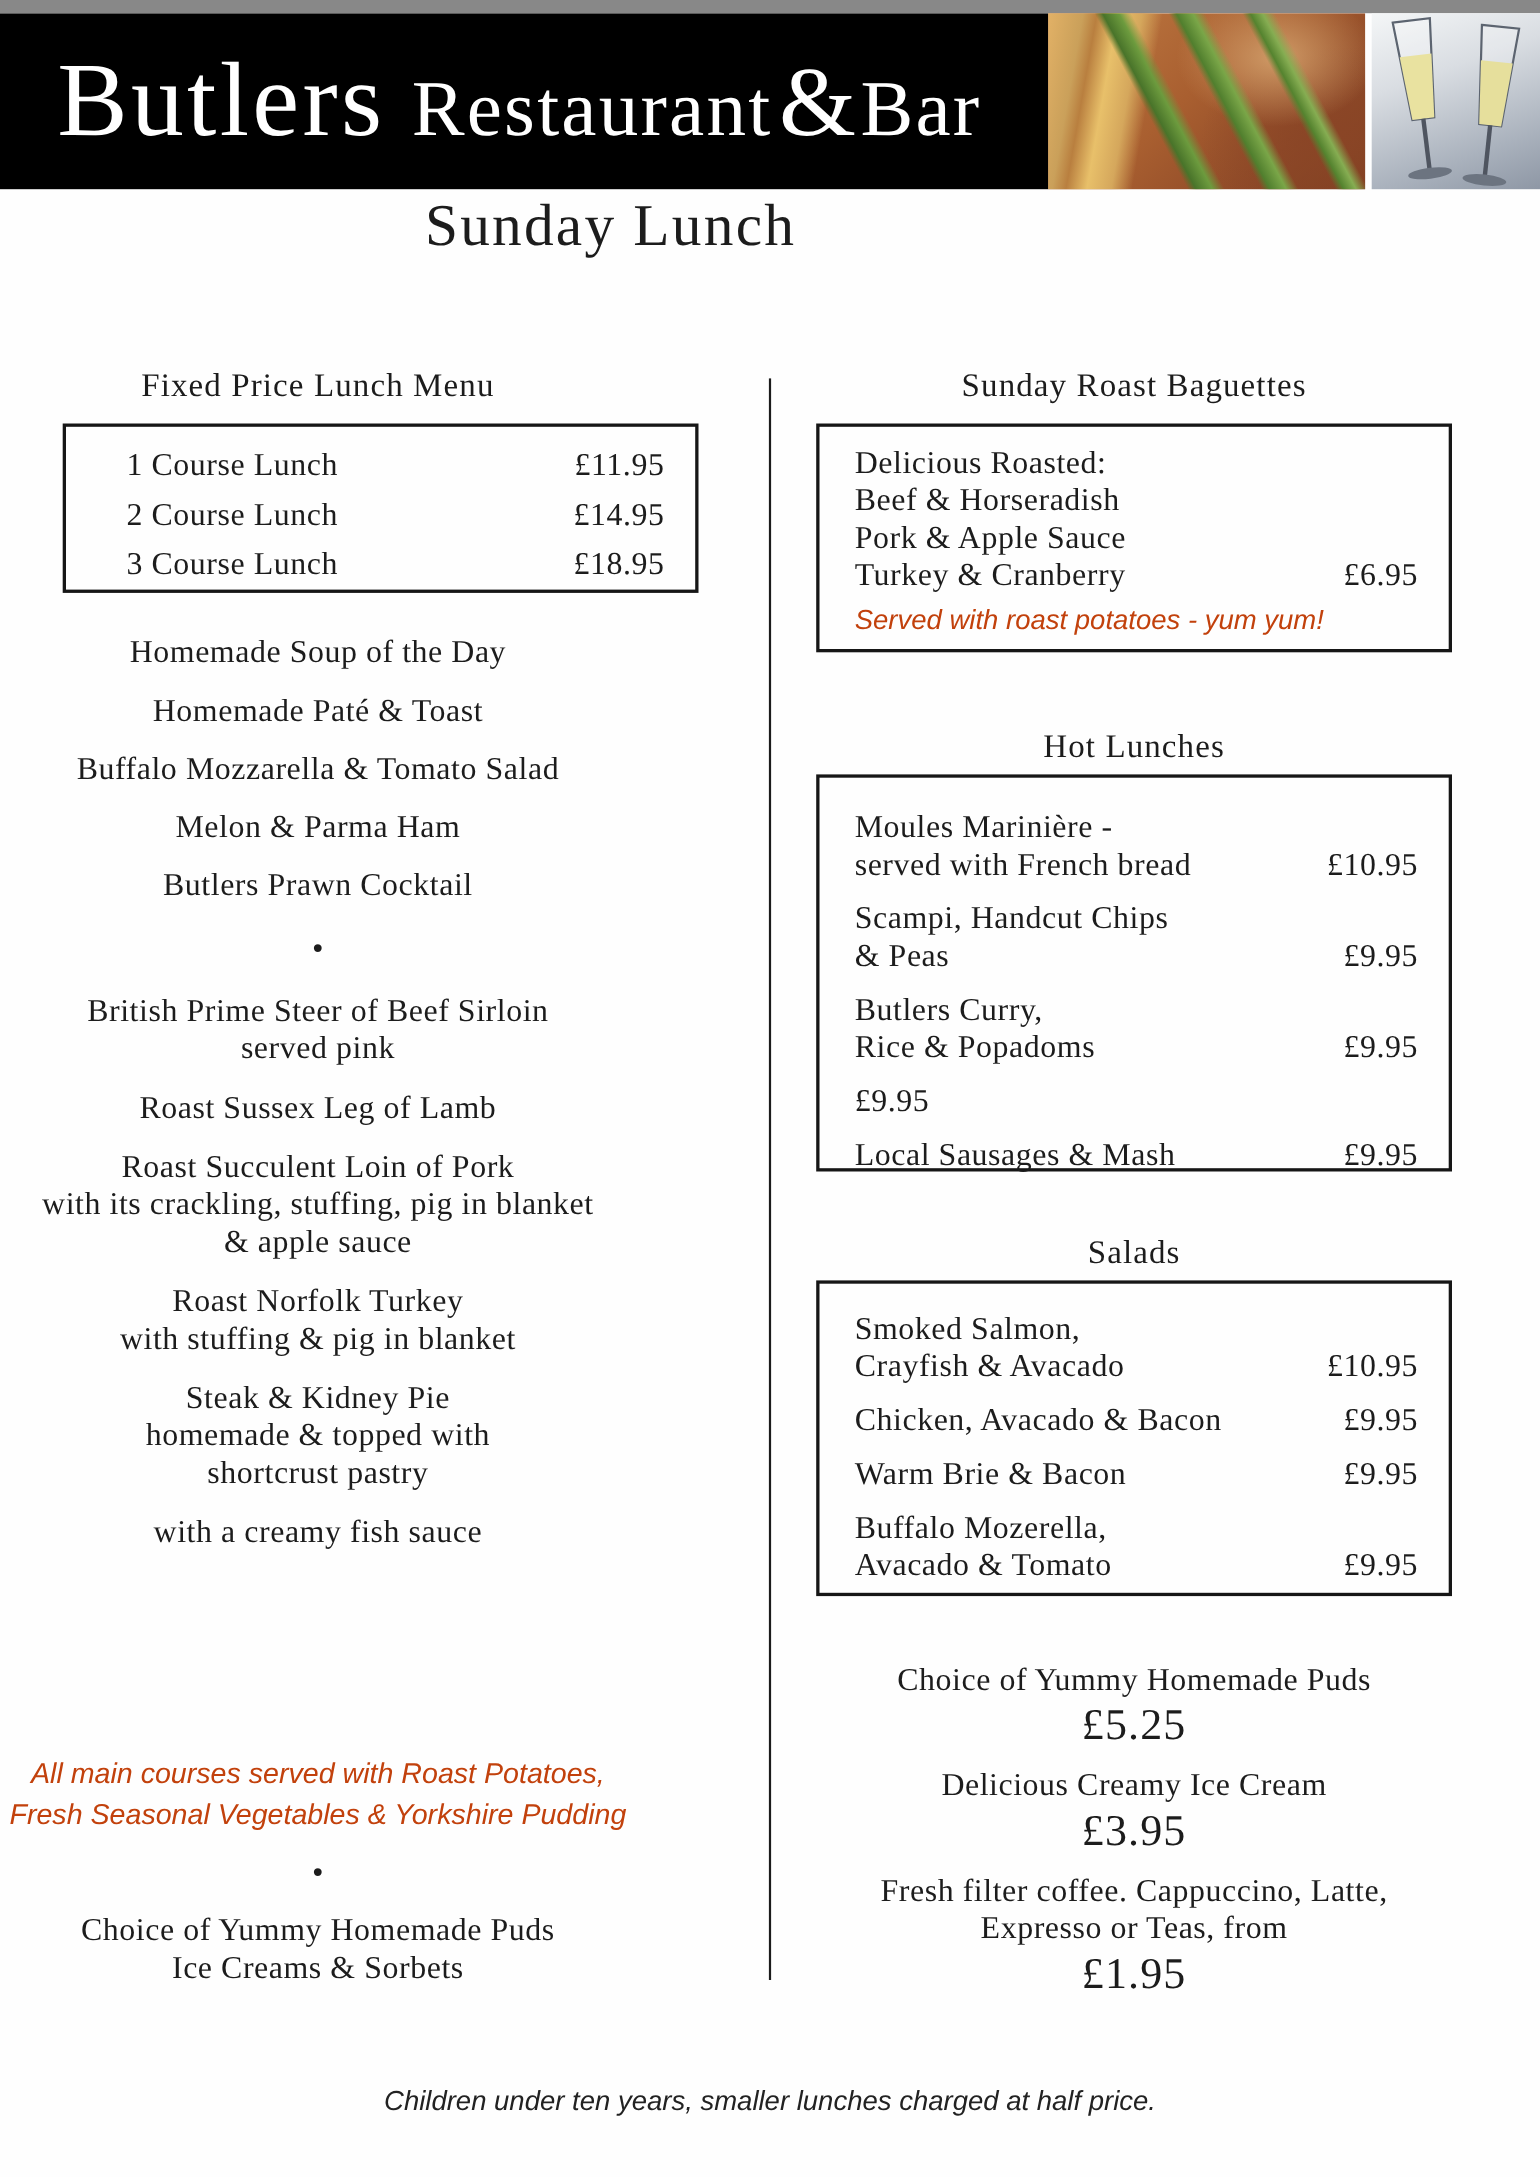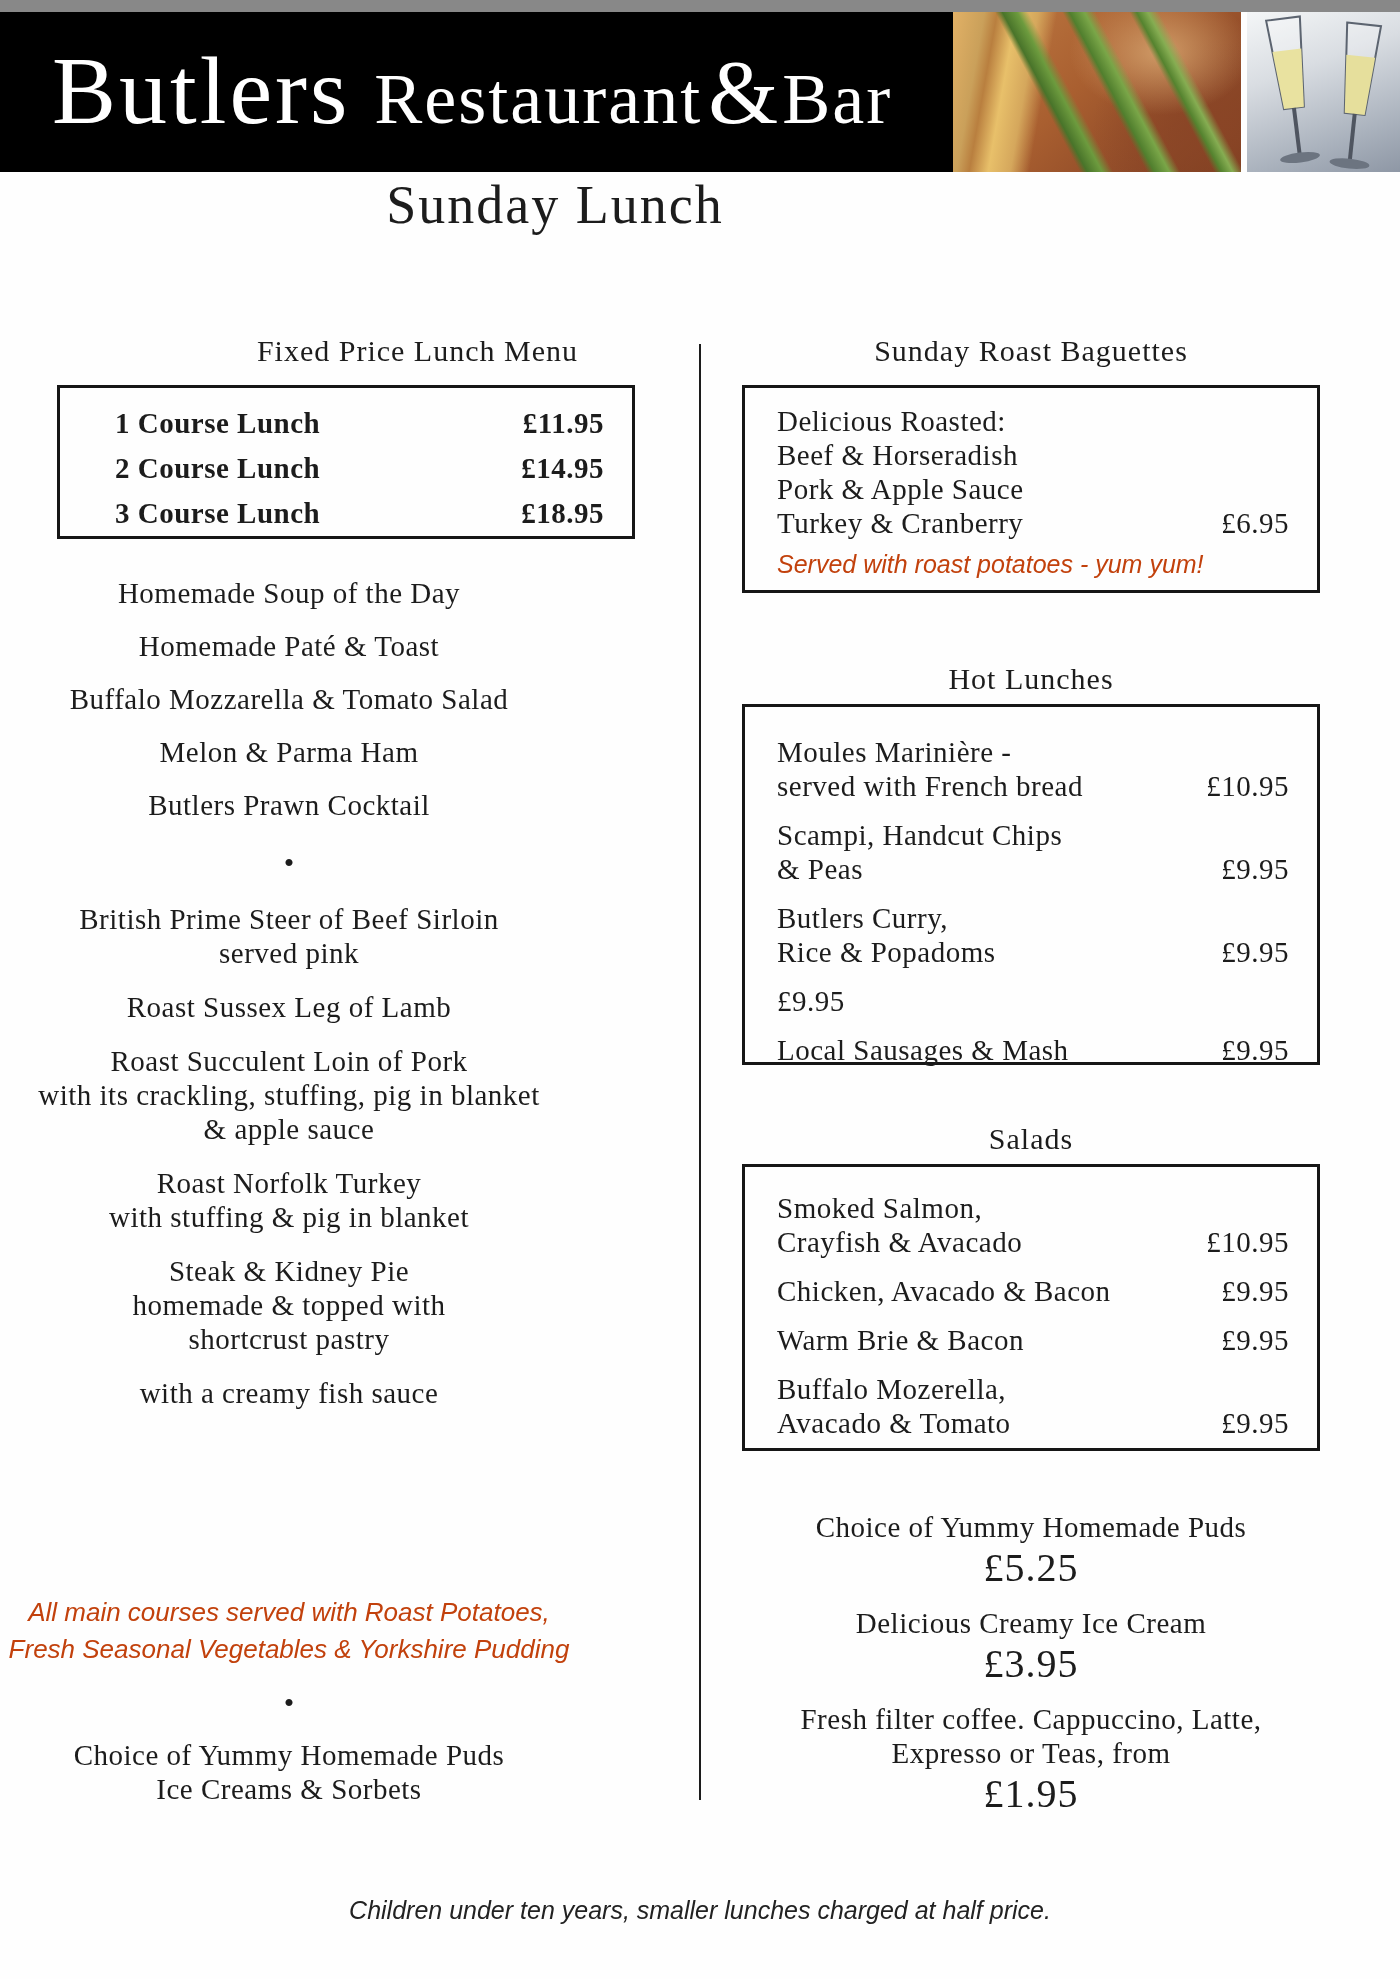--- a/index.html
+++ b/index.html
@@ -40,26 +40,26 @@
   
   .divider{position:absolute;left:699px;top:332px;width:2px;height:1456px;background:#1c1c1c;}
   
   .menu-heading{font-size:30px;letter-spacing:1px;}
   .menu-line{font-size:29px;line-height:34px;letter-spacing:.5px;}
   .italic-note{font-family:"Liberation Sans","DejaVu Sans",sans-serif;font-style:italic;font-size:26px;line-height:37px;color:#c2410c;}
   .bullet{font-size:30px;line-height:30px;}
   
   .col-left{position:absolute;left:0;top:0;width:578px;text-align:center;}
   .col-left>div{position:absolute;left:0;width:578px;}
-  .fp-heading{top:322px;text-align:right;}
+  .fp-heading{top:322px;}
   .fp-box{
     top:373px;left:57px !important;width:463px;height:154px;box-sizing:border-box;
     border:3px solid #161616;text-align:left;padding:13px 28px 0 55px;
   }
-  .fp-row{display:flex;justify-content:space-between;align-items:flex-start;line-height:45px;font-size:29px;letter-spacing:.5px;font-weight:bold;}
+  .fp-row{display:flex;justify-content:space-between;align-items:flex-start;line-height:45px;font-size:29px;letter-spacing:.5px;}
   .starters{top:565px;}
   .starters div{margin-bottom:21px;line-height:32px;}
   .bullet1{top:836px;}
   .mains{top:890px;}
   .dish{margin-bottom:20px;}
   .note1{top:1582px;}
   .bullet2{top:1676px;}
   .desserts-left{top:1726px;}
   .col-right{position:absolute;left:742px;top:0;width:578px;text-align:center;}
   .col-right>div{position:absolute;left:0;width:578px;}

